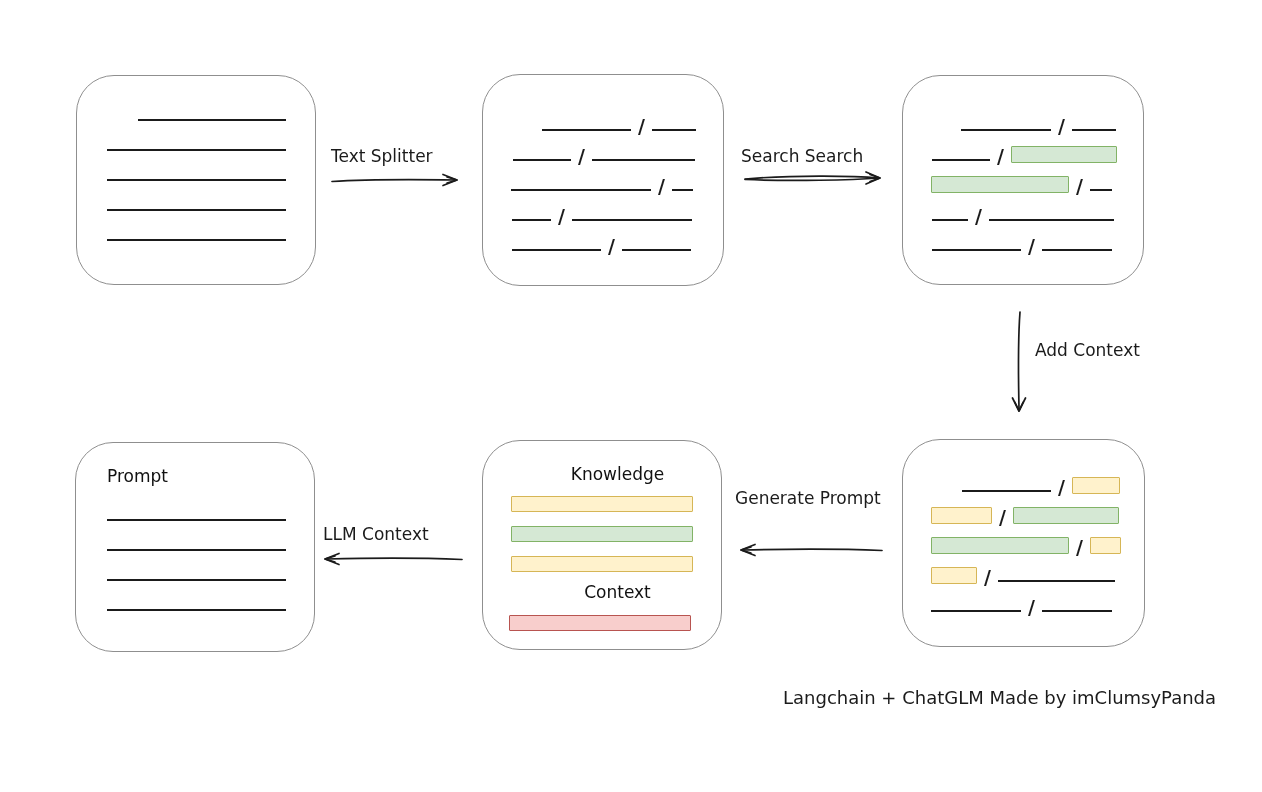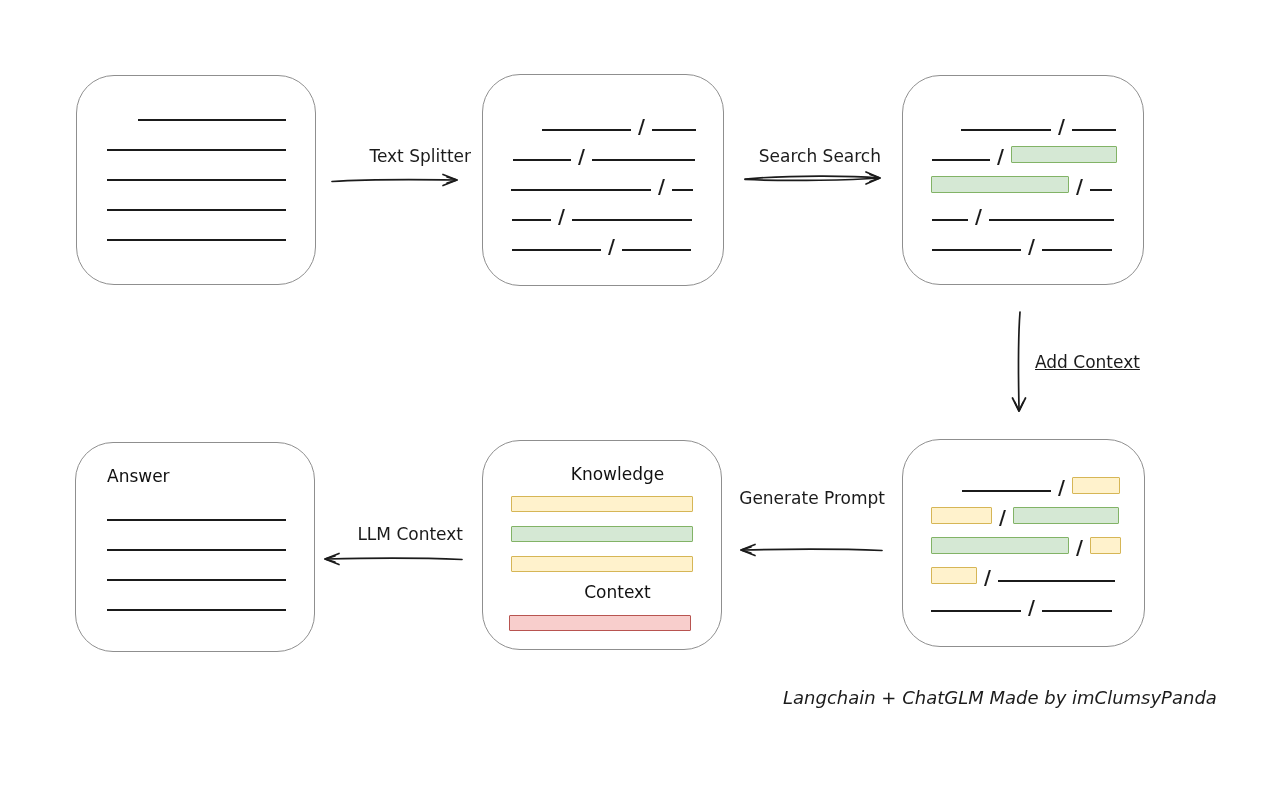--- a/index.html
+++ b/index.html
@@ -22,23 +22,23 @@
   .chunk.green{background:#d5e8d4;border:1.5px solid #82b366;}
   .chunk.yellow{background:#fff2cc;border:1.5px solid #d6b656;}
   .slash{font-size:19px;line-height:18px;margin:0 7px 2px 7px;color:#1b1b1b;font-weight:bold;}
   
   .bar{height:16px;box-sizing:border-box;border-radius:1px;}
   .bar.yellow{background:#fff2cc;border:1.5px solid #d6b656;}
   .bar.green{background:#d5e8d4;border:1.5px solid #82b366;}
   .bar.red{background:#f8cecc;border:1.5px solid #b85450;}
   .box-title{font-size:17px;line-height:20px;color:#111;font-weight:500;}
   .alabel{position:absolute;font-size:17px;color:#1b1b1b;white-space:nowrap;}
-  .alabel.center{text-align:right;}
+  .alabel.center{text-align:left;}
   .arrow-svg{position:absolute;}
-  .footer{position:absolute;left:783px;top:687px;font-size:18px;color:#1b1b1b;white-space:nowrap;font-style:italic;}
+  .footer{position:absolute;left:783px;top:687px;font-size:18px;color:#1b1b1b;white-space:nowrap;}
   svg path{stroke:#1b1b1b;stroke-width:1.7;fill:none;stroke-linecap:round;stroke-linejoin:round;}
 </style>
 </head>
 <body>
 
 <div class="canvas">
 
   <div class="sbox" style="left:76px;top:75px;width:240px;height:210px;">
     <div style="padding-top:15px;">
         <div class="lrow">
@@ -127,21 +127,21 @@
           <div class="tline seg-line" style="width: 125px;"></div>
         </div>
         <div class="crow" style="padding-left: 29px;">
           <div class="tline seg-line" style="width: 89px;"></div>
           <span class="slash">/</span>
           <div class="tline seg-line" style="width: 70px;"></div>
         </div>
       </div>
   </div>
 
-  <div class="alabel" style="left:1035px;top:352px;text-decoration:underline;">Add Context</div>
+  <div class="alabel" style="left:1035px;top:340px;">Add Context</div>
   <svg class="arrow-svg" style="left:1008px;top:310px;" width="24" height="112" viewBox="0 0 24 112">
     <path d="M12,2 C9.5,35 10.5,70 11,99"></path>
     <path d="M4.5,88 L11,101 L17.5,88"></path>
     <path d="M7,92.5 L11,101 L15,92.5"></path>
   </svg>
 
   <div class="sbox" style="left:902px;top:439px;width:243px;height:208px;">
     <div class="rows" style="top:28px;">
         <div class="crow" style="padding-left: 59px;">
           <div class="tline seg-line" style="width: 89px;"></div>
@@ -195,21 +195,21 @@
 
   <div class="alabel center" style="left:323px;top:524px;width:140px;">LLM Context</div>
   <svg class="arrow-svg" style="left:320px;top:550px;" width="145" height="20" viewBox="0 0 145 20">
     <path d="M142,9.5 C95,7.5 48,8 7,9"></path>
     <path d="M19,3.5 L5,9 L19,14.5"></path>
     <path d="M15,6 L5,9 L15,12"></path>
   </svg>
 
   <div class="sbox" style="left:75px;top:442px;width:240px;height:210px;">
     <div style="padding:23px 0 0 31px;">
-      <div class="box-title">Answer</div>
+      <div class="box-title">Prompt</div>
       <div style="margin-top:5px;">
           <div class="lrow">
             <div class="tline" style="margin-left: 0px; width: 179px;"></div>
           </div>
           <div class="lrow">
             <div class="tline" style="margin-left: 0px; width: 179px;"></div>
           </div>
           <div class="lrow">
             <div class="tline" style="margin-left: 0px; width: 179px;"></div>
           </div>

